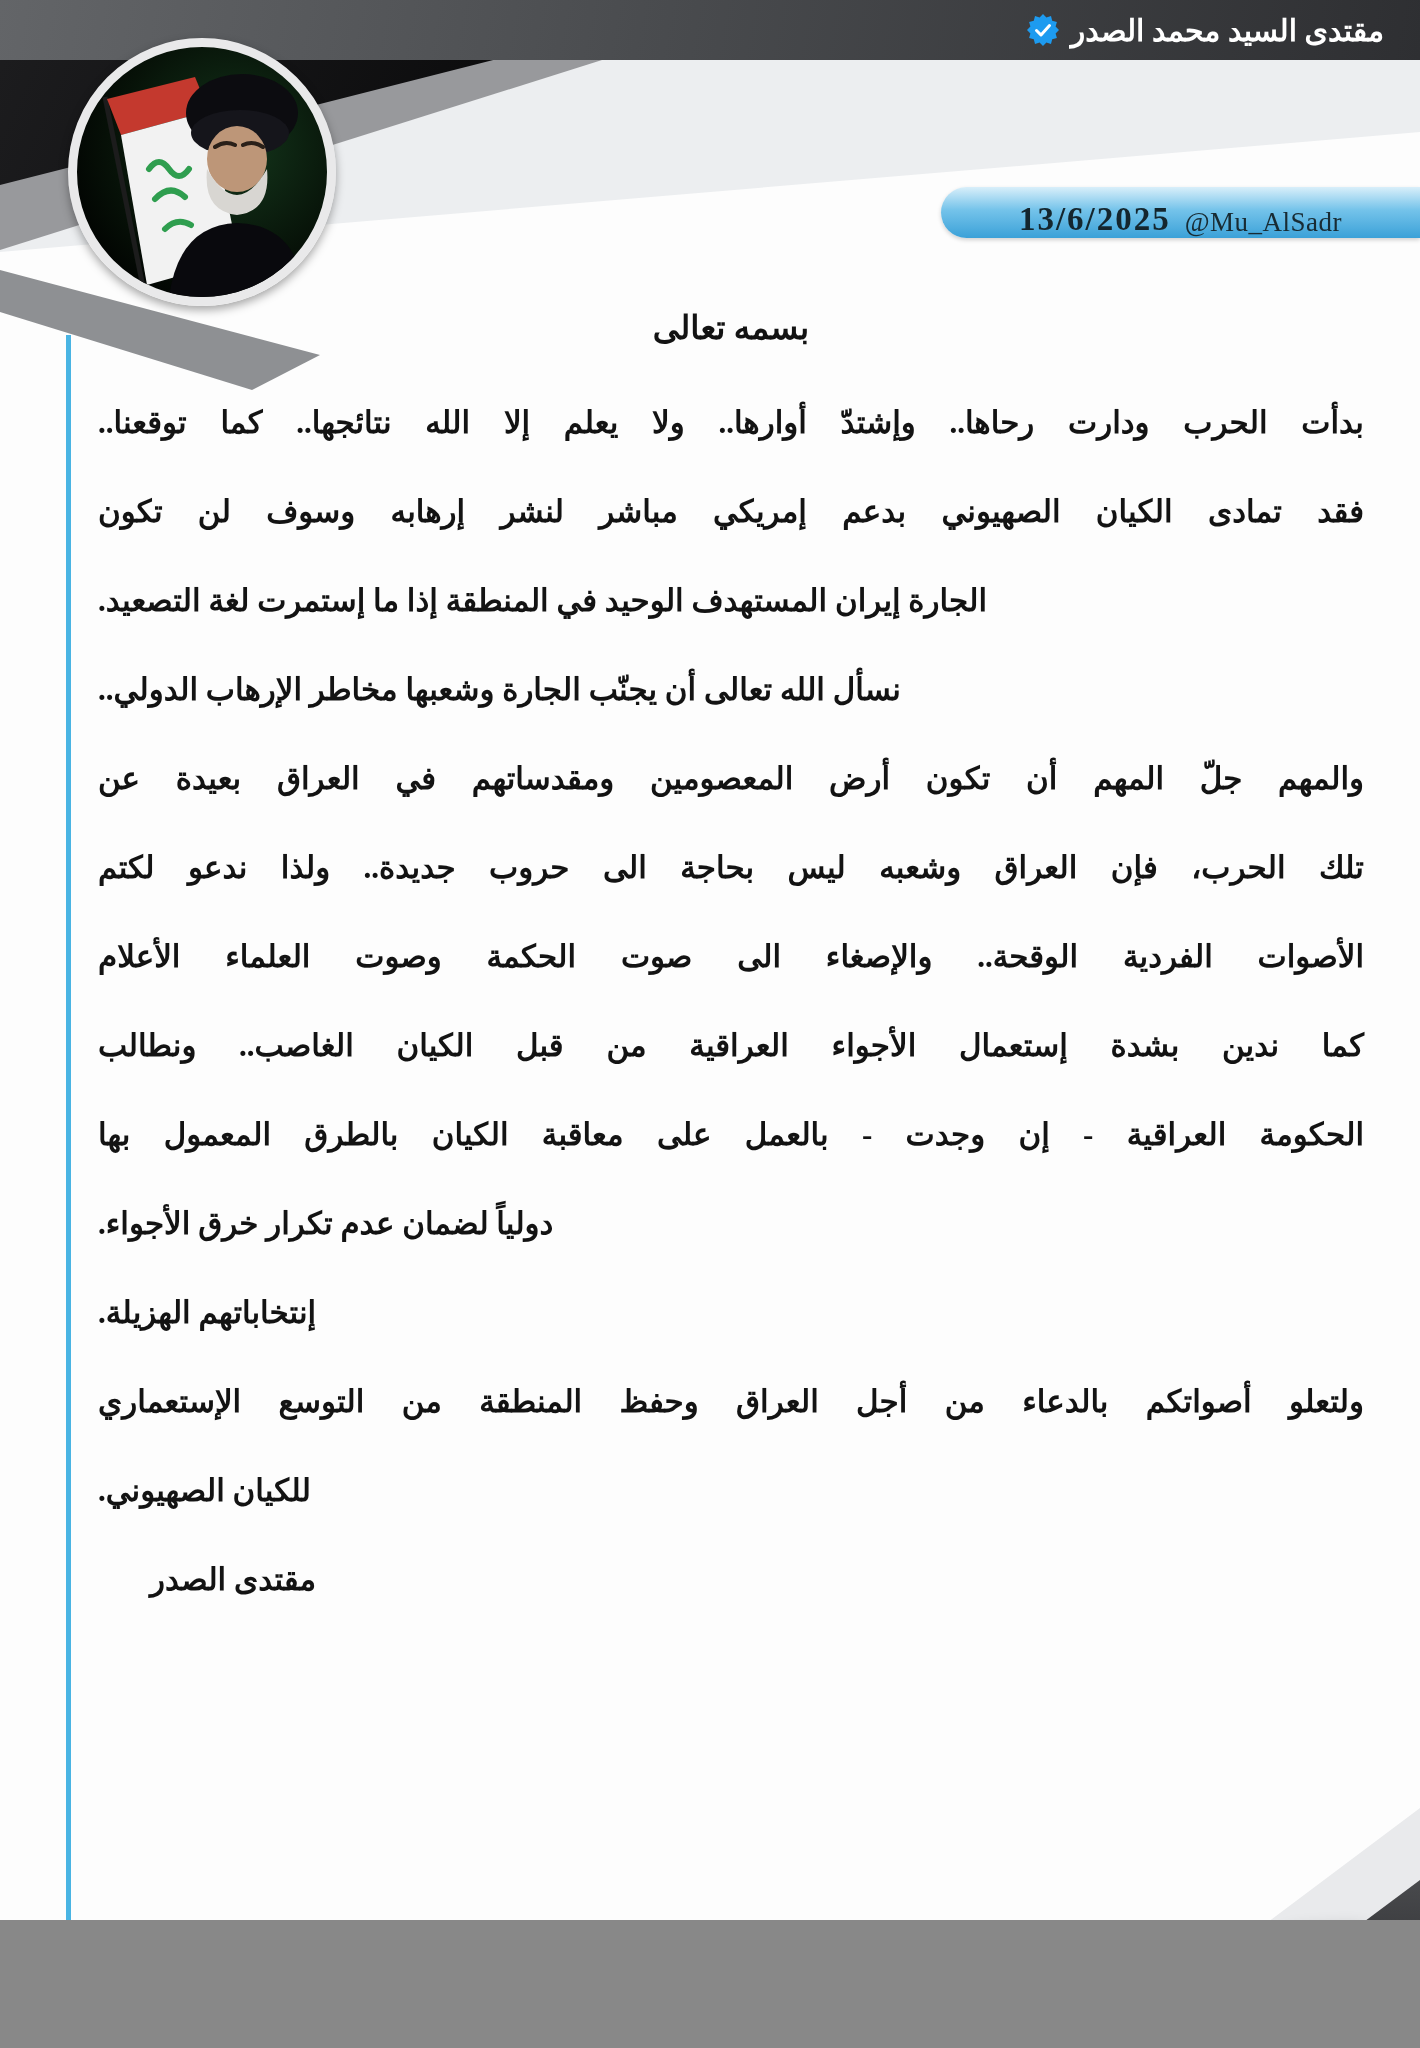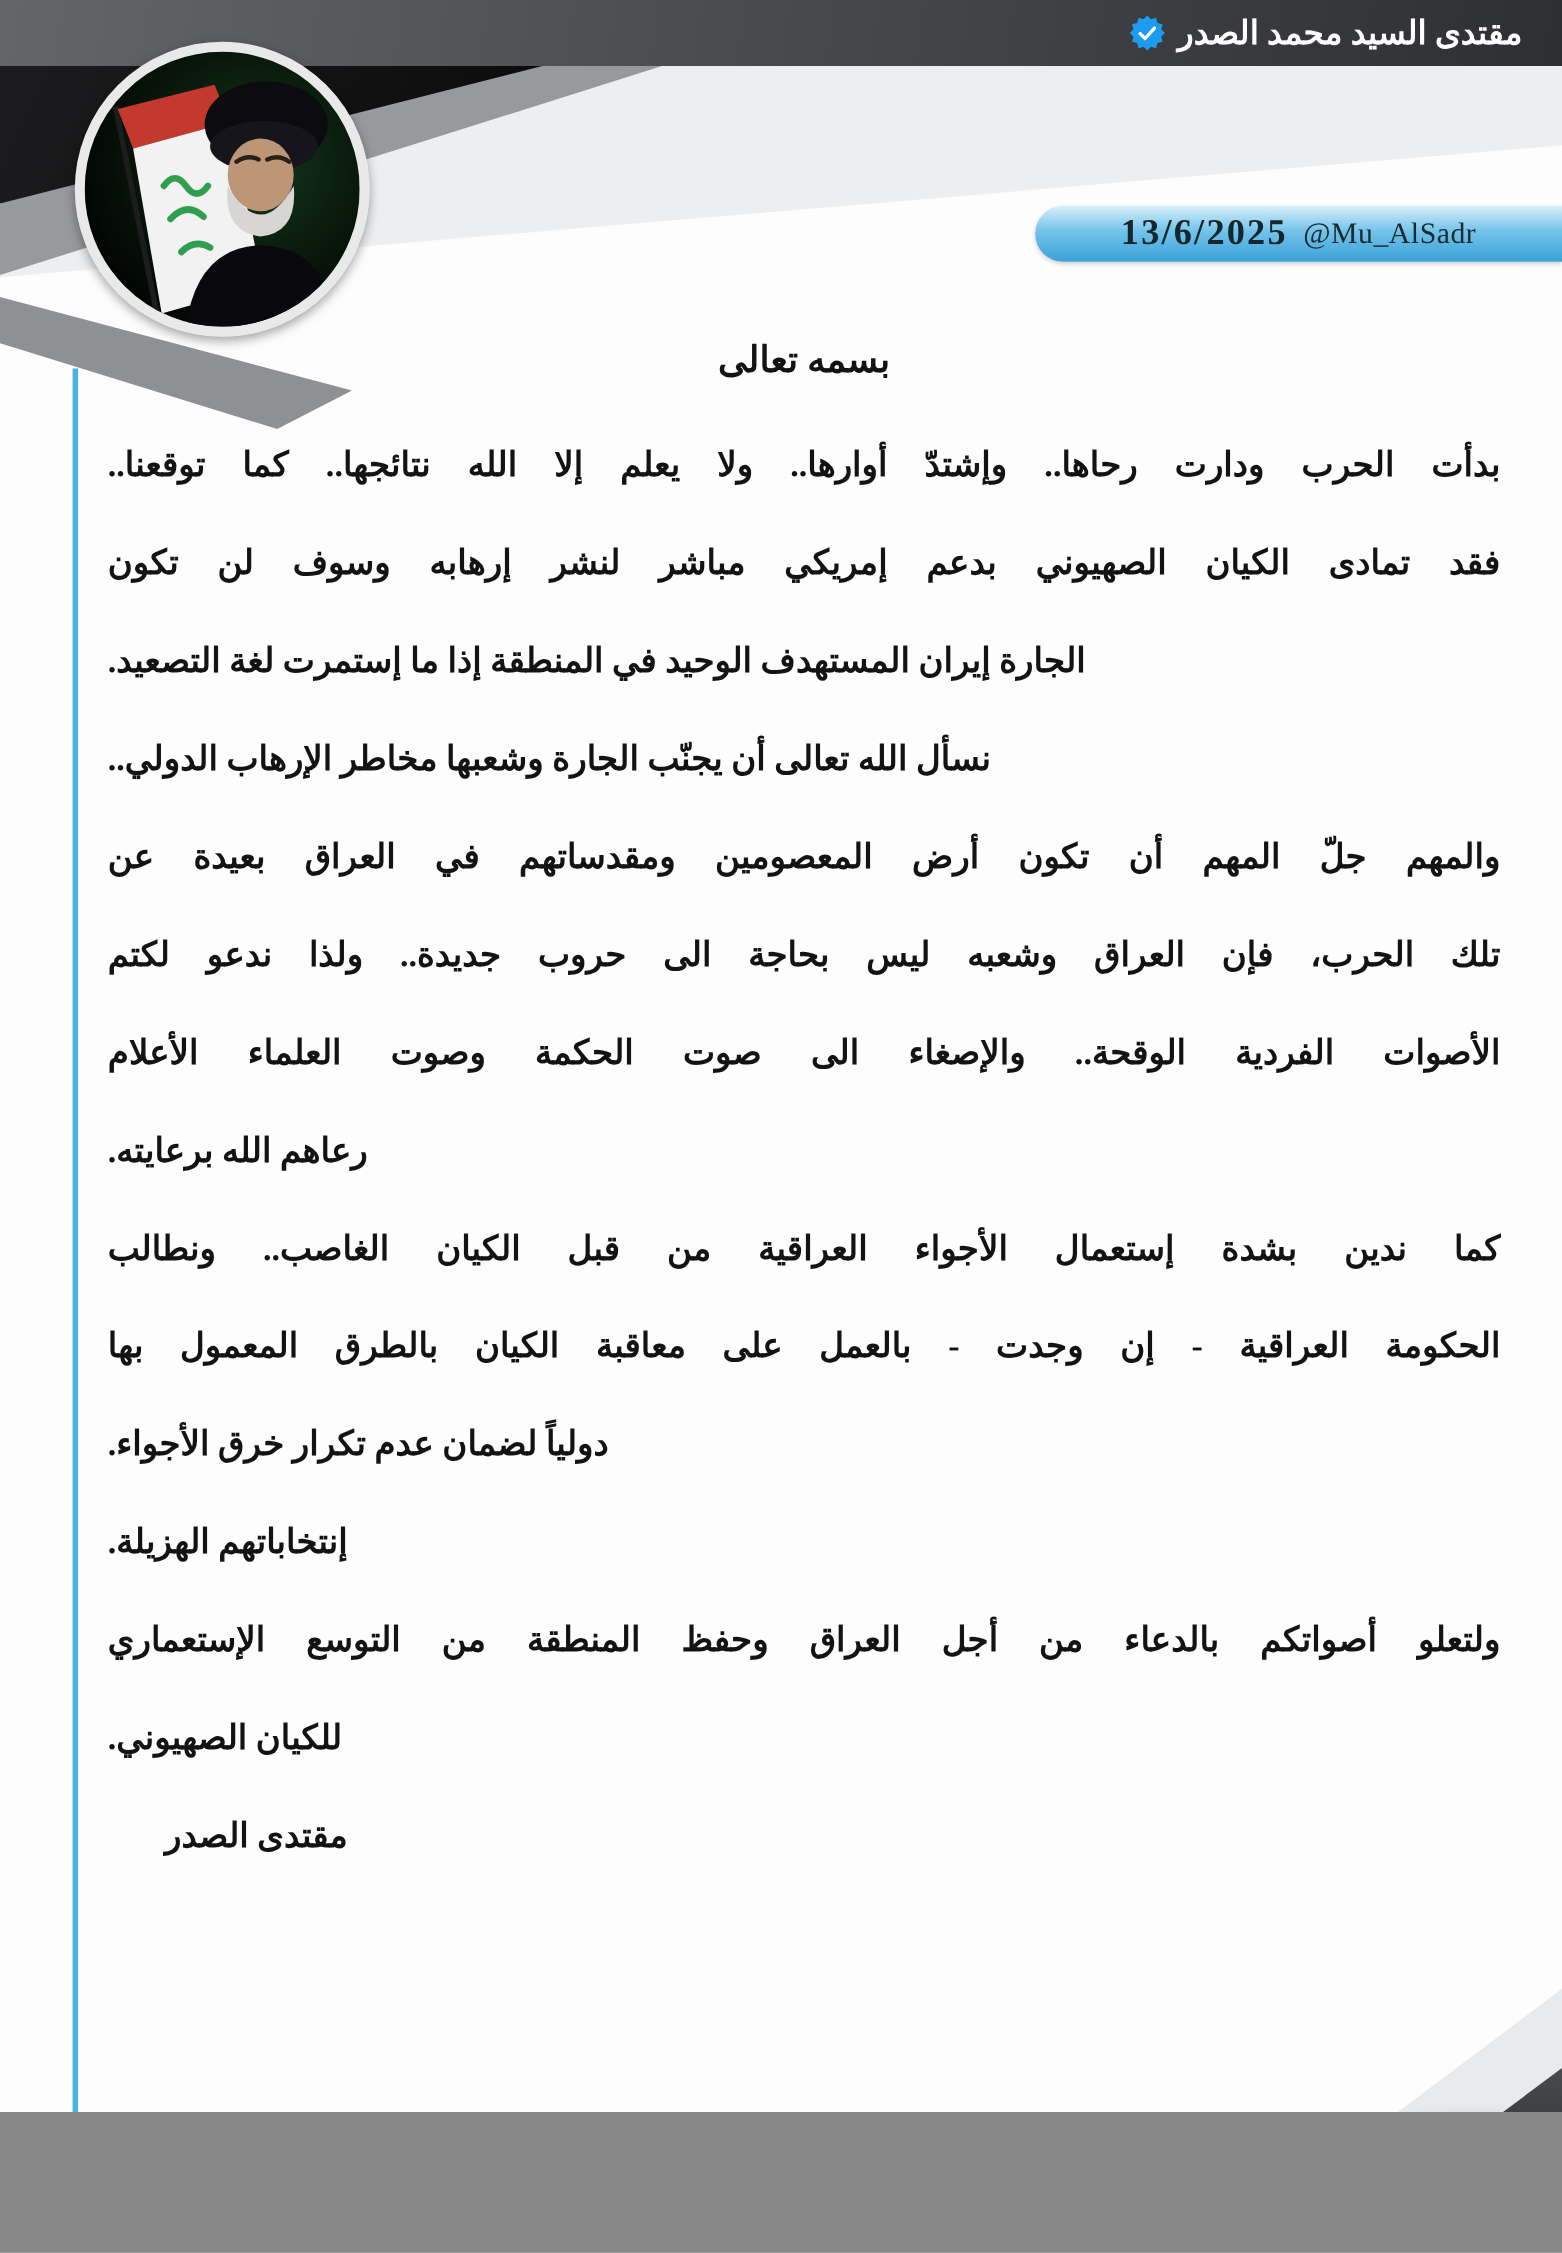--- a/index.html
+++ b/index.html
@@ -24,21 +24,21 @@
   
   .avatar{position:absolute;left:68px;top:38px;width:250px;height:250px;border-radius:50%;
     border:9px solid #e9e9ea;overflow:hidden;z-index:5;
     background:radial-gradient(circle at 62% 40%,#14371c 0%,#071208 55%,#000 85%);
     box-shadow:0 4px 10px rgba(0,0,0,.35);}
   .avatar svg{display:block;}
   
   .date-pill{position:absolute;left:941px;top:187px;width:479px;height:51px;
     border-radius:26px 0 0 26px;
     background:linear-gradient(180deg,#d9effa 0%,#74c3ea 45%,#3ba1d8 100%);
-    display:flex;align-items:center;justify-content:center;gap:14px;direction:ltr;
+    display:flex;align-items:flex-end;justify-content:center;gap:14px;direction:ltr;
     box-shadow:0 2px 4px rgba(0,0,0,.18);z-index:4;}
   .date-txt{font-size:33px;font-weight:bold;color:#14262e;letter-spacing:2px;}
   .handle-txt{font-size:27px;font-weight:500;color:#182b33;letter-spacing:.5px;}
   
   .frame-v{position:absolute;left:66px;top:335px;width:5px;height:1658px;background:#49b4e3;}
   .frame-h{position:absolute;left:66px;top:1988px;width:374px;height:5px;background:#49b4e3;}
   
   .content{position:absolute;left:98px;right:56px;top:278px;direction:rtl;color:#131313;z-index:3;}
   .bismillah{height:100px;line-height:100px;text-align:center;font-size:33px;font-weight:bold;}
   .ln{height:89px;line-height:89px;font-size:31px;font-weight:bold;text-align:left;
@@ -107,21 +107,20 @@
 
   <div class="content">
     <div class="bismillah">بسمه تعالى</div>
     <div class="ln j">بدأت الحرب ودارت رحاها.. وإشتدّ أوارها.. ولا يعلم إلا الله نتائجها.. كما توقعنا..</div>
     <div class="ln j">فقد تمادى الكيان الصهيوني بدعم إمريكي مباشر لنشر إرهابه وسوف لن تكون</div>
     <div class="ln">الجارة إيران المستهدف الوحيد في المنطقة إذا ما إستمرت لغة التصعيد.</div>
     <div class="ln">نسأل الله تعالى أن يجنّب الجارة وشعبها مخاطر الإرهاب الدولي..</div>
     <div class="ln j">والمهم جلّ المهم أن تكون أرض المعصومين ومقدساتهم في العراق بعيدة عن</div>
     <div class="ln j">تلك الحرب، فإن العراق وشعبه ليس بحاجة الى حروب جديدة.. ولذا ندعو لكتم</div>
     <div class="ln j">الأصوات الفردية الوقحة.. والإصغاء الى صوت الحكمة وصوت العلماء الأعلام</div>
-    <div class="ln">رعاهم الله برعايته.</div>
     <div class="ln j">كما ندين بشدة إستعمال الأجواء العراقية من قبل الكيان الغاصب.. ونطالب</div>
     <div class="ln j">الحكومة العراقية - إن وجدت - بالعمل على معاقبة الكيان بالطرق المعمول بها</div>
     <div class="ln">دولياً لضمان عدم تكرار خرق الأجواء.</div>
     <div class="ln">إنتخاباتهم الهزيلة.</div>
     <div class="ln j">ولتعلو أصواتكم بالدعاء من أجل العراق وحفظ المنطقة من التوسع الإستعماري</div>
     <div class="ln">للكيان الصهيوني.</div>
     <div class="signature">مقتدى الصدر</div>
   </div>
 
   <div class="actions-pill">

